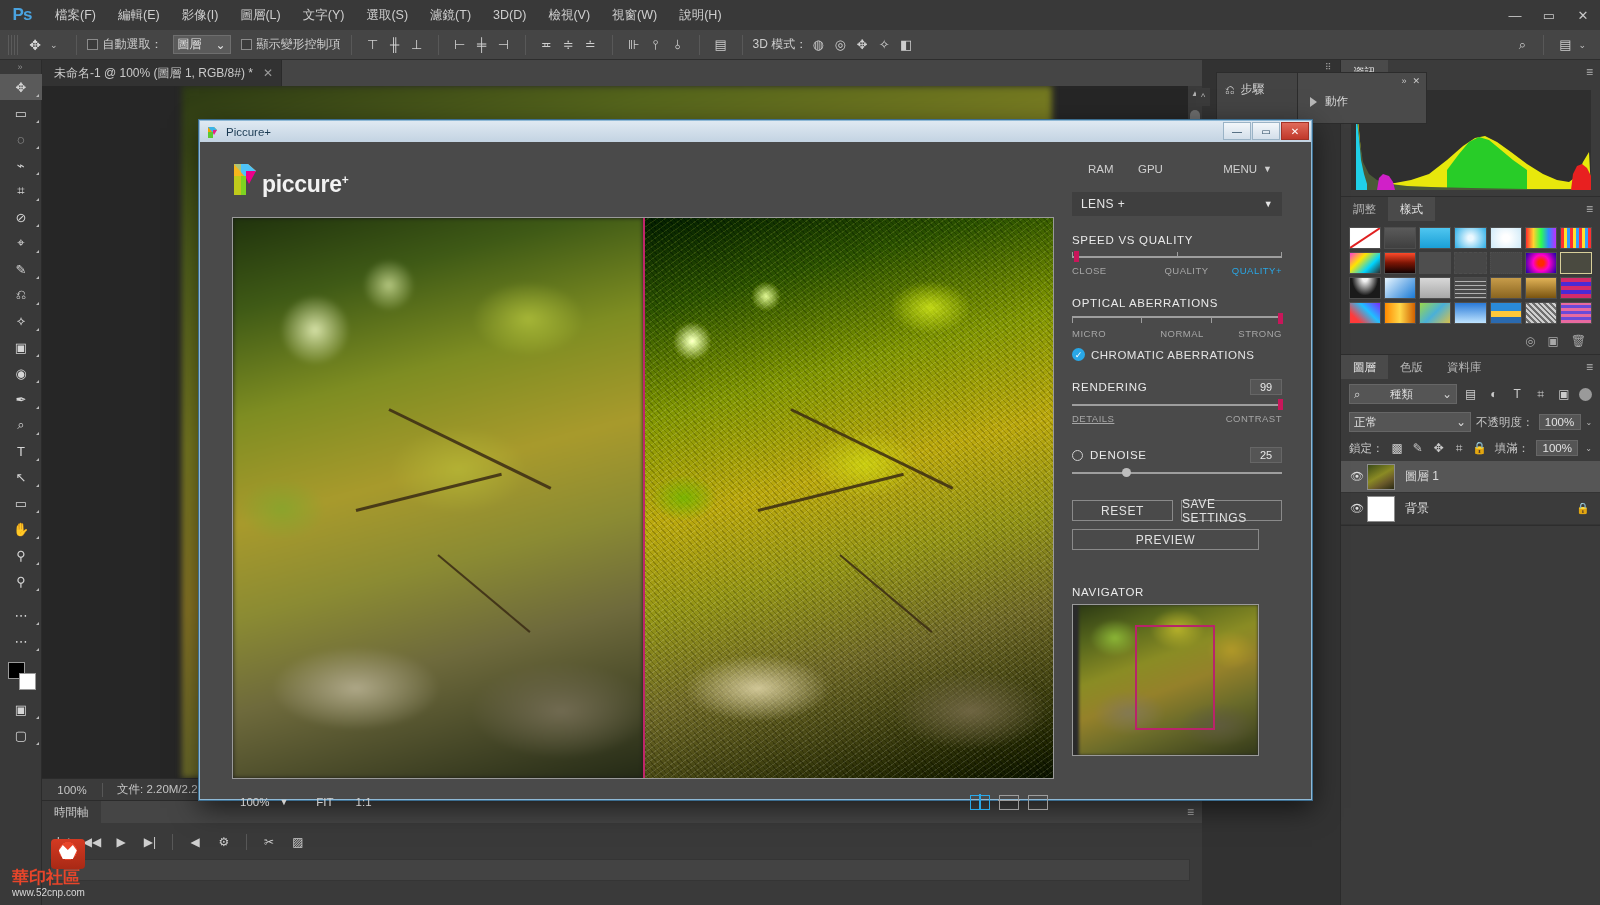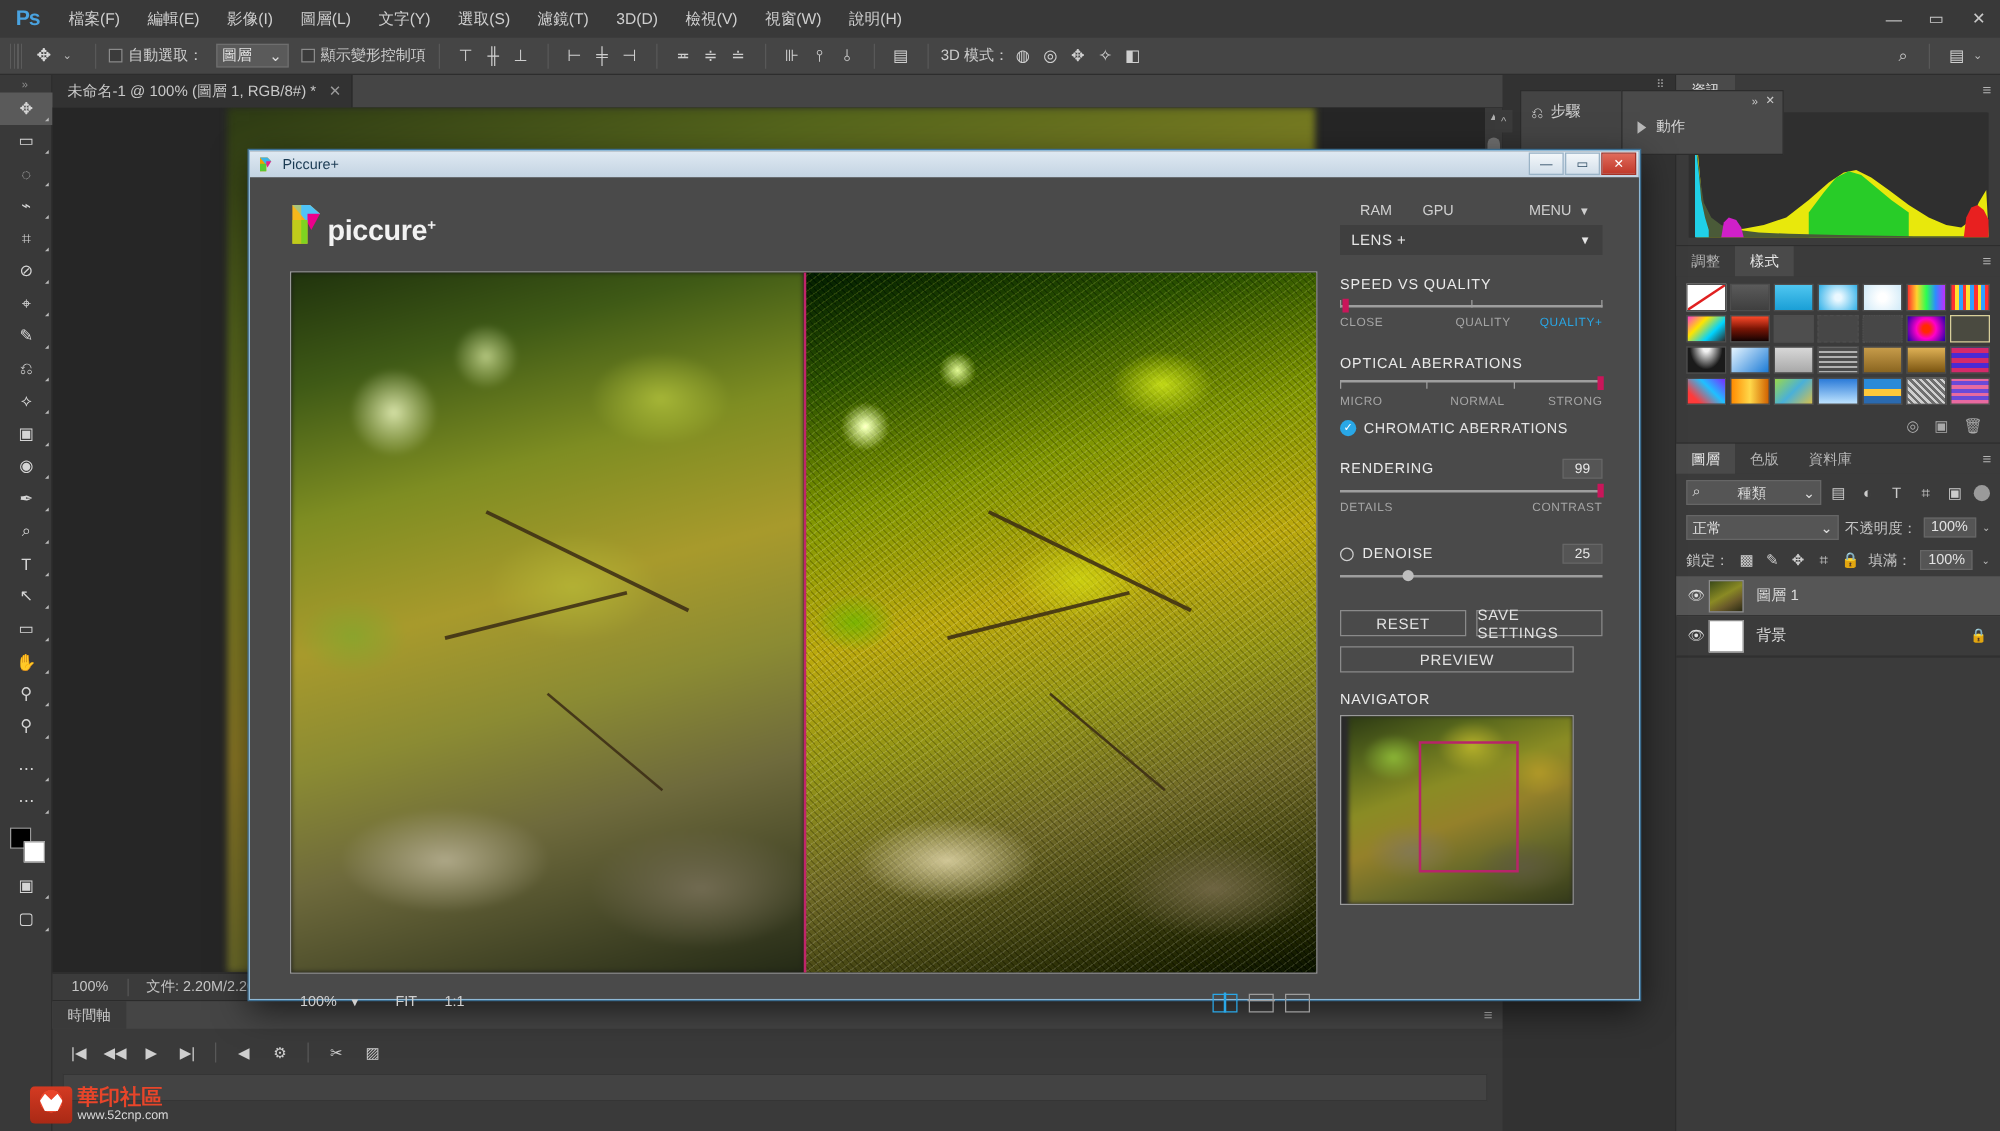--- a/index.html
+++ b/index.html
@@ -103,22 +103,22 @@
     font-size:11.5px; display:flex; align-items:center; }
   .tl-menu { position:absolute; right:8px; top:4px; color:#bbb; font-size:12px; }
   .tl-ctrls { display:flex; align-items:center; padding:8px 0 0 8px; gap:3px; }
   .tl-btn { width:26px; height:22px; display:flex; align-items:center;
     justify-content:center; color:#cfcfcf; font-size:12px; }
   .tl-track { position:absolute; left:8px; top:58px; width:1140px; height:22px;
     background:#434343; border:1px solid #353535; }
   .tl-sep2 { width:1px; height:16px; background:#585858; margin:0 6px; }
 
   
-  .wm { position:absolute; left:24px; bottom:6px; display:flex; align-items:flex-end;
-    z-index:40; }
+  .wm { position:absolute; left:8px; bottom:6px; display:flex; align-items:flex-end;
+    z-index:40;flex-direction:column; }
   .wm-ico { width:34px; height:30px; background:
      radial-gradient(circle at 50% 40%, #e8452a 0 36%, transparent 37%),
      linear-gradient(#d43a22,#a92915); border-radius:4px; position:relative; }
   .wm-ico::after { content:""; position:absolute; left:8px; top:6px; width:18px;
     height:14px; background:#fff; clip-path:polygon(0 40%,22% 0,50% 36%,78% 0,100% 40%,78% 100%,22% 100%); }
   .wm-txt { margin-left:4px; }
   .wm-t1 { color:#e8452a; font-size:17px; font-weight:bold; line-height:1; }
   .wm-t2 { color:#d8d8d8; font-size:10px; line-height:1.3; }
 
   
@@ -256,21 +256,21 @@
   .vi { width:20px; height:15px; border:1.6px solid #9d9d9d; position:relative; }
   .vi.act { border-color:#2aa8e8; }
   .vi.split::after { content:""; position:absolute; left:50%; top:-1.6px; bottom:-1.6px;
     width:1.6px; background:#2aa8e8; margin-left:-.8px; }
   .vi.hsplit::after { content:""; position:absolute; left:-1.6px; right:-1.6px;
     top:4px; height:1.6px; background:#9d9d9d; }
 
   
   .ctrl { position:absolute; left:872px; top:20px; width:210px; height:620px; }
   .ctrl-top { display:flex; align-items:center; color:#cfcfcf; font-size:11.5px;
-    margin-bottom:4px; position:relative; height:14px; }
+    margin-bottom:16px; position:relative; height:14px; }
   .ct-ram { position:absolute; left:16px; }
   .ct-gpu { position:absolute; left:66px; }
   .ct-menu { position:absolute; right:10px; display:flex; align-items:center; gap:6px; }
   .ct-menu-car { font-size:9px; }
 
   .lens-sel { height:24px; background:#3f3f3f; color:#e6e6e6; font-size:12px;
     display:flex; align-items:center; justify-content:space-between;
     padding:0 9px; letter-spacing:.4px; }
   .lens-car { font-size:9px; }
 
@@ -297,21 +297,21 @@
     justify-content:center; }
   .chk-off { width:11px; height:11px; border-radius:6px; border:1.4px solid #cfcfcf; }
   .chk-lbl { color:#e3e3e3; font-size:11.5px; letter-spacing:.5px; }
 
   .btn { height:21px; background:#4a4a4a; border:1px solid #8a8a8a; color:#e2e2e2;
     font-size:12px; letter-spacing:.6px; display:flex; align-items:center;
     justify-content:center; }
   .btn-row { display:flex; gap:8px; margin-top:22px; }
   .btn-row .btn { flex:1; }
 
-  .nav-title { color:#eaeaea; font-size:11.5px; letter-spacing:.7px; margin:16px 0 6px; }
+  .nav-title { color:#eaeaea; font-size:11.5px; letter-spacing:.7px; margin:36px 0 6px; }
   .nav-box { width:187px; height:152px; border:1px solid #9a9a9a; position:relative;
     overflow:hidden; background:#2a2a2a; }
   .nav-img { position:absolute; left:6px; top:0; right:0; bottom:0;
     background:
       radial-gradient(ellipse 40px 30px at 20% 22%, rgba(150,200,60,.8), transparent 62%),
       radial-gradient(ellipse 46px 34px at 55% 16%, rgba(205,195,45,.75), transparent 60%),
       radial-gradient(ellipse 40px 32px at 85% 30%, rgba(190,160,40,.7), transparent 60%),
       radial-gradient(ellipse 58px 36px at 28% 72%, rgba(130,120,92,.8), transparent 62%),
       radial-gradient(ellipse 62px 36px at 78% 80%, rgba(95,90,66,.8), transparent 62%),
       linear-gradient(160deg,#2d3a14 0%,#55651c 18%,#8a8c24 38%,#95812a 54%,#6a6b2a 72%,#33391a 100%);
@@ -740,21 +740,21 @@
 
         <div class="rowhead">
           <span class="rh-lbl">RENDERING</span>
           <span class="rh-val">99</span>
         </div>
         <div class="slider">
           <div class="strack"></div>
           <div class="shandle" style="left:98%;"></div>
         </div>
         <div class="slabels">
-          <span class="slab" style="left:0;">DETAILS</span>
+          <span class="slab" style="left:0;text-decoration:underline;">DETAILS</span>
           <span class="slab" style="right:0;margin-left:44px;">CONTRAST</span>
         </div>
 
         <div class="rowhead" style="margin-top:20px;">
           <span style="display:flex;align-items:center;gap:7px;">
             <span class="chk-off"></span>
             <span class="rh-lbl">DENOISE</span>
           </span>
           <span class="rh-val">25</span>
         </div>

